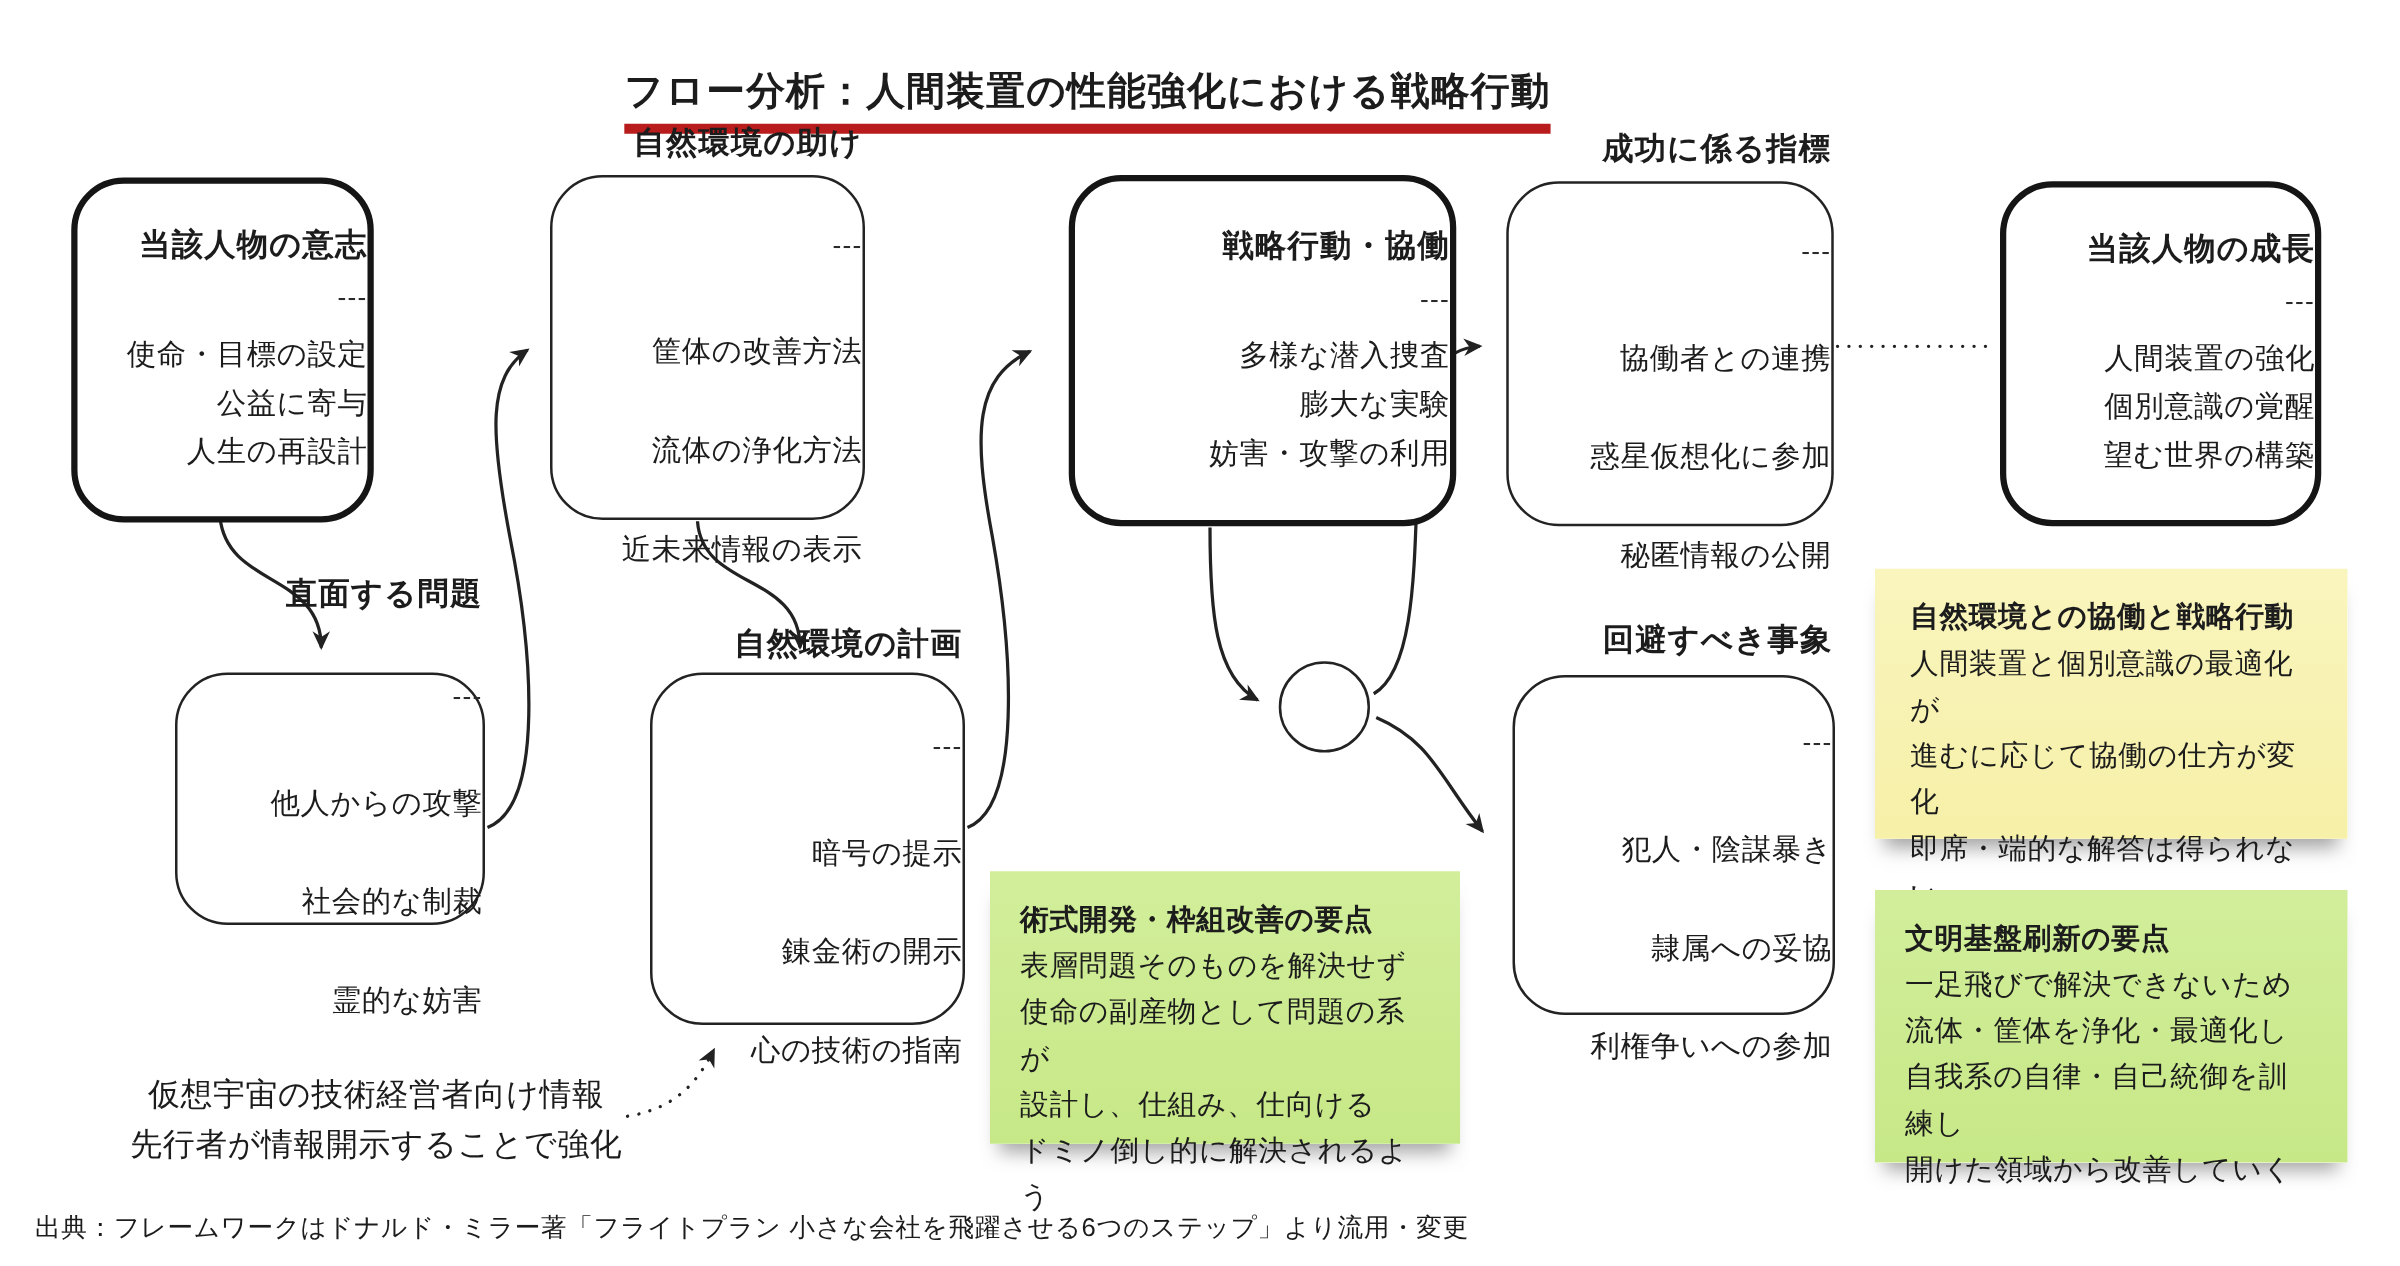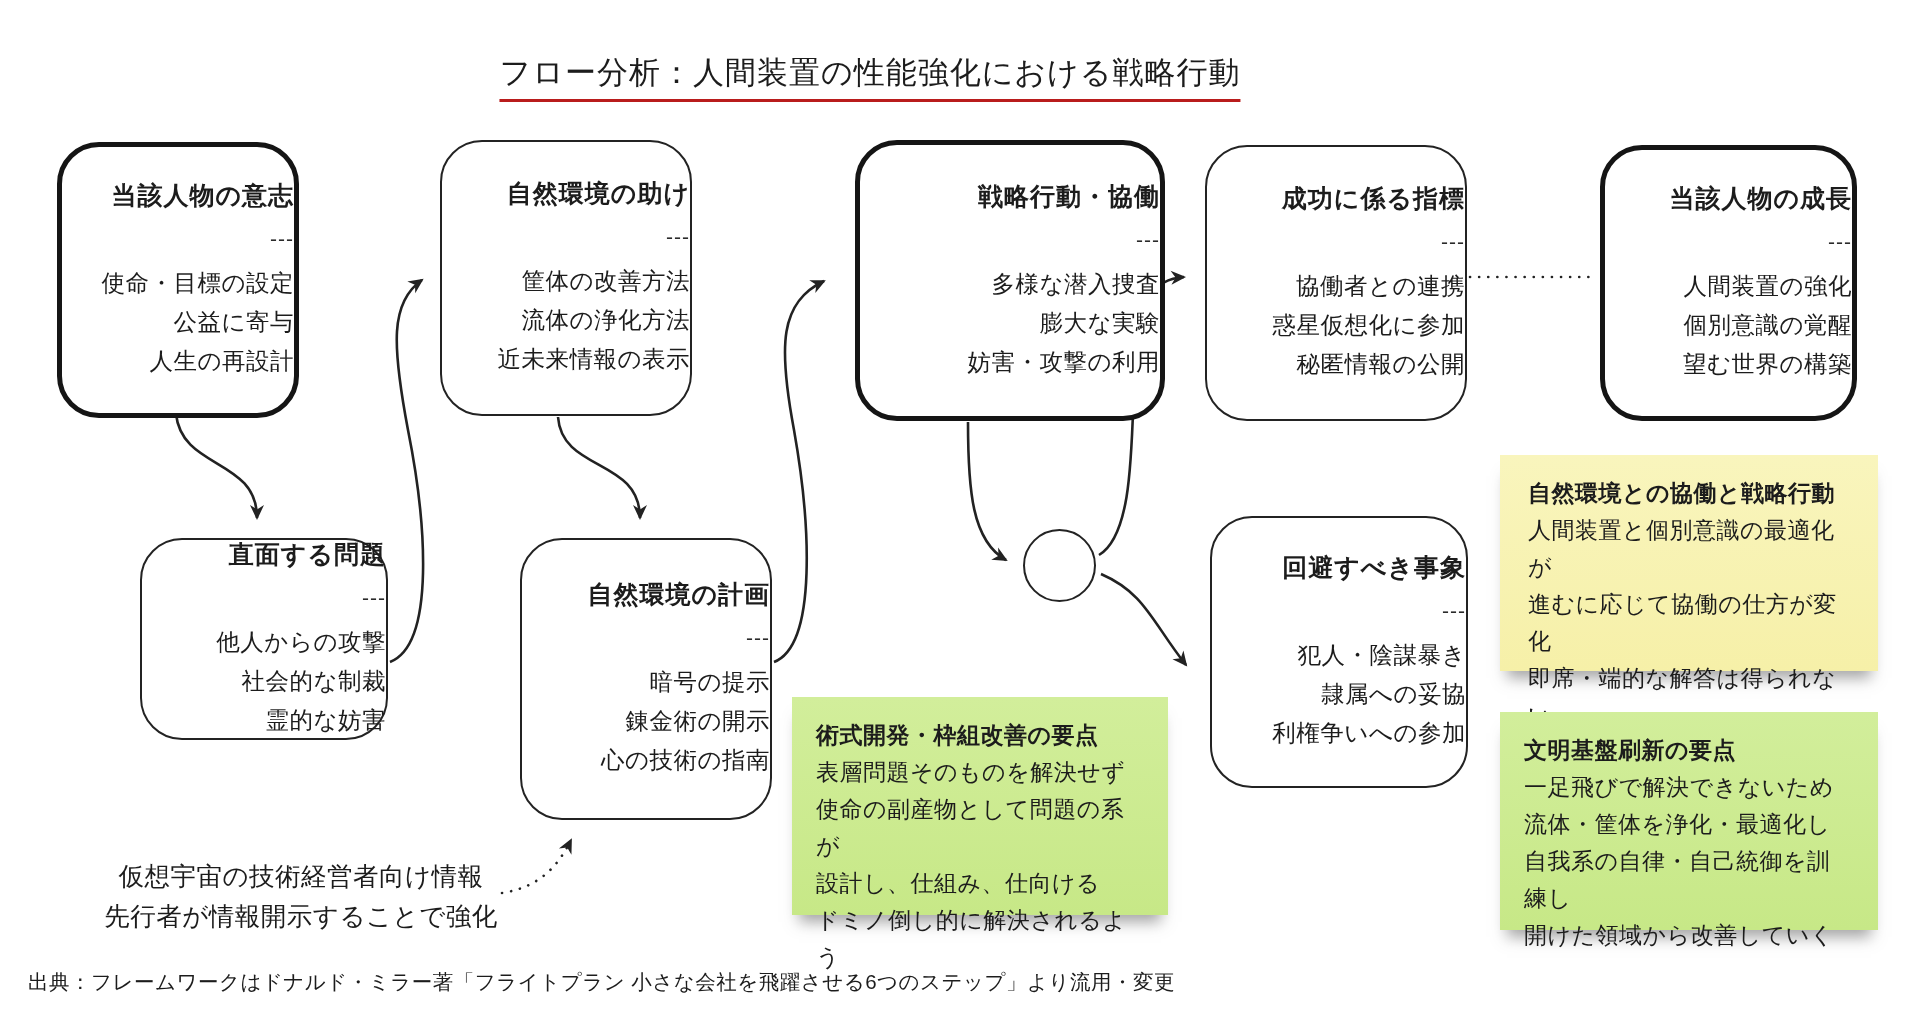--- a/index.html
+++ b/index.html
@@ -3,31 +3,31 @@
 <meta charset="utf-8">
 <style>
   html,body{margin:0;padding:0;background:#ffffff;}
   body{font-family:"Liberation Sans","DejaVu Sans",sans-serif;color:#1c1c1c;}
   #canvas{position:relative;width:1920px;height:1013px;background:#ffffff;overflow:hidden;}
 
   #connector-layer{position:absolute;left:0;top:0;width:1920px;height:1013px;pointer-events:none;}
 
   .diagram-title{
     position:absolute;left:870px;top:52px;transform:translateX(-50%);
-    font-size:31px;font-weight:normal;white-space:nowrap;
-    border-bottom:3px solid #b91c1c;padding-bottom:5px;letter-spacing:1px;
+    font-size:31px;font-weight:bold;white-space:nowrap;
+    border-bottom:8px solid #b91c1c;padding-bottom:5px;letter-spacing:1px;
   }
 
   .node{
     position:absolute;background:#ffffff;border-radius:42px;
     display:flex;flex-direction:column;align-items:flex-end;justify-content:center;
     text-align:center;box-sizing:border-box;
   }
   .node.thick{border:5px solid #151515;}
-  .node.thin{border:2.4px solid #232323;}
+  .node.thin{border:2.4px solid #232323;gap:40px;}
   .node-title{font-weight:bold;font-size:25px;margin-bottom:15px;letter-spacing:1px;}
   .node-sep{font-size:21px;margin-bottom:13px;letter-spacing:1px;color:#2a2a2a;}
   .node-line{font-size:23.5px;line-height:39px;letter-spacing:0.5px;}
 
   .junction-circle{
     position:absolute;left:1023px;top:529px;width:73px;height:73px;
     border:2.6px solid #232323;border-radius:50%;background:#ffffff;box-sizing:border-box;
   }
 
   .sticky-note{
@@ -122,21 +122,21 @@
   </div>
 
   <div class="node thin" style="left:520px;top:538px;width:252px;height:282px;">
     <div class="node-title">自然環境の計画</div>
     <div class="node-sep">---</div>
     <div class="node-line">暗号の提示</div>
     <div class="node-line">錬金術の開示</div>
     <div class="node-line">心の技術の指南</div>
   </div>
 
-  <div class="node thin" style="left:1210px;top:516px;width:258px;height:272px;">
+  <div class="node thin" style="left:1210px;top:540px;width:258px;height:272px;">
     <div class="node-title">回避すべき事象</div>
     <div class="node-sep">---</div>
     <div class="node-line">犯人・陰謀暴き</div>
     <div class="node-line">隷属への妥協</div>
     <div class="node-line">利権争いへの参加</div>
   </div>
 
   <div class="junction-circle"></div>
 
   <div class="sticky-note yellow" style="left:1500px;top:455px;width:378px;height:216px;">

